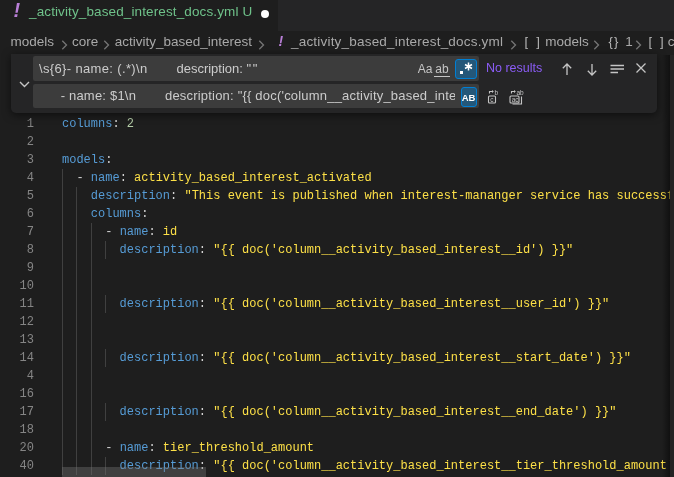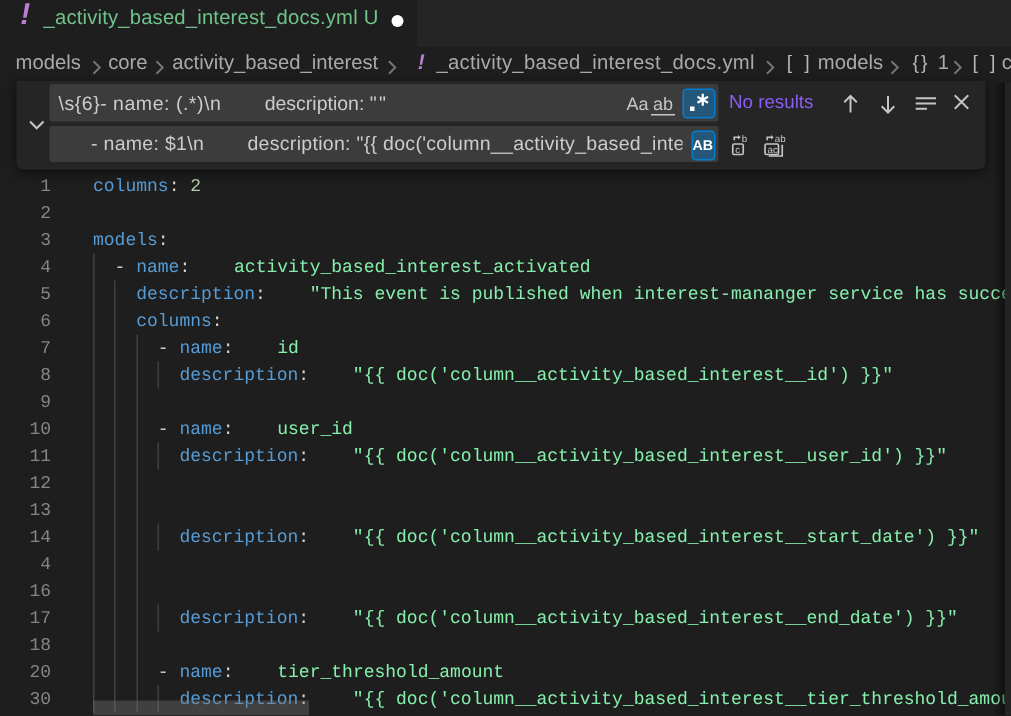--- a/index.html
+++ b/index.html
@@ -10,21 +10,21 @@
 #tabname { position:absolute; left:29px; top:4px; font-size:13.5px; letter-spacing:0.12px; color:#6fc28a; }
 #tabu { position:absolute; left:242.5px; top:4px; font-size:13.5px; color:#6fc28a; }
 #tabdot { position:absolute; left:260.5px; top:9.5px; width:8.5px; height:8.5px; border-radius:50%; background:#ffffff; }
 #crumbs { position:absolute; left:0; top:31px; height:24px; width:674px; font-size:13.5px; color:#a9a9a9; }
 .ci { position:absolute; top:3px; white-space:pre; }
 .csym { font-size:13px; color:#b6b6b6; }
 .ln { position:absolute; width:34px; text-align:right; height:18px; line-height:18px;
   font-family:"Liberation Mono",monospace; font-size:12px; color:#858585; }
 .cl { position:absolute; left:62px; height:18px; line-height:18px; white-space:pre;
   font-family:"Liberation Mono",monospace; font-size:12px; color:#d4d4d4; }
-.k { color:#569cd6; } .p { color:#d4d4d4; } .s { color:#86efac;margin-left:22px; } .n { color:#b5cea8; }
+.k { color:#569cd6; } .p { color:#d4d4d4; } .s { color:#fde047; } .n { color:#b5cea8; }
 .ig { position:absolute; width:1px; background:#404040; }
 #hscroll { position:absolute; left:62px; top:467px; width:144px; height:10px;
   background:rgba(121,121,121,0.38); }
 #rshadow { position:absolute; left:662px; top:55px; width:8px; height:422px;
   background:linear-gradient(to right, rgba(0,0,0,0), rgba(0,0,0,0.45)); }
 #rstrip { position:absolute; left:670px; top:55px; width:4px; height:422px; background:#242424; }
 #fw { position:absolute; left:11px; top:54px; width:646px; height:59px; background:#252526;
   border-radius:0 0 5px 5px; box-shadow:0 2px 8px rgba(0,0,0,0.55); }
 #fw .input { position:absolute; left:22px; background:#3c3c3c; border-radius:2px;
   color:#cccccc; font-size:13px; white-space:pre; overflow:hidden; }
@@ -102,29 +102,28 @@
     <div class="ln" style="top:277px">10</div>
     <div class="ln" style="top:295px">11</div>
     <div class="ln" style="top:313px">12</div>
     <div class="ln" style="top:331px">13</div>
     <div class="ln" style="top:349px">14</div>
     <div class="ln" style="top:367px">4</div>
     <div class="ln" style="top:385px">16</div>
     <div class="ln" style="top:403px">17</div>
     <div class="ln" style="top:421px">18</div>
     <div class="ln" style="top:439px">20</div>
-    <div class="ln" style="top:457px">30</div>
+    <div class="ln" style="top:457px">40</div>
 <div class="cl" style="top:115px"><span class="k">columns</span><span class="p">:</span> <span class="n">2</span></div>
     <div class="cl" style="top:151px"><span class="k">models</span><span class="p">:</span></div>
     <div class="cl" style="top:169px">  <span class="p">- </span><span class="k">name</span><span class="p">:</span> <span class="s">activity_based_interest_activated</span></div>
     <div class="cl" style="top:187px">    <span class="k">description</span><span class="p">:</span> <span class="s">"This event is published when interest-mananger service has successfully activated interest"</span></div>
     <div class="cl" style="top:205px">    <span class="k">columns</span><span class="p">:</span></div>
     <div class="cl" style="top:223px">      <span class="p">- </span><span class="k">name</span><span class="p">:</span> <span class="s">id</span></div>
     <div class="cl" style="top:241px">        <span class="k">description</span><span class="p">:</span> <span class="s">"{{ doc('column__activity_based_interest__id') }}"</span></div>
-    <div class="cl" style="top:277px">      <span class="p">- </span><span class="k">name</span><span class="p">:</span> <span class="s">user_id</span></div>
     <div class="cl" style="top:295px">        <span class="k">description</span><span class="p">:</span> <span class="s">"{{ doc('column__activity_based_interest__user_id') }}"</span></div>
     <div class="cl" style="top:349px">        <span class="k">description</span><span class="p">:</span> <span class="s">"{{ doc('column__activity_based_interest__start_date') }}"</span></div>
     <div class="cl" style="top:403px">        <span class="k">description</span><span class="p">:</span> <span class="s">"{{ doc('column__activity_based_interest__end_date') }}"</span></div>
     <div class="cl" style="top:439px">      <span class="p">- </span><span class="k">name</span><span class="p">:</span> <span class="s">tier_threshold_amount</span></div>
     <div class="cl" style="top:457px">        <span class="k">description</span><span class="p">:</span> <span class="s">"{{ doc('column__activity_based_interest__tier_threshold_amount') }}"</span></div>
 
 <div id="hscroll"></div>
 <div id="rshadow"></div>
     <div id="rstrip"></div>
 

